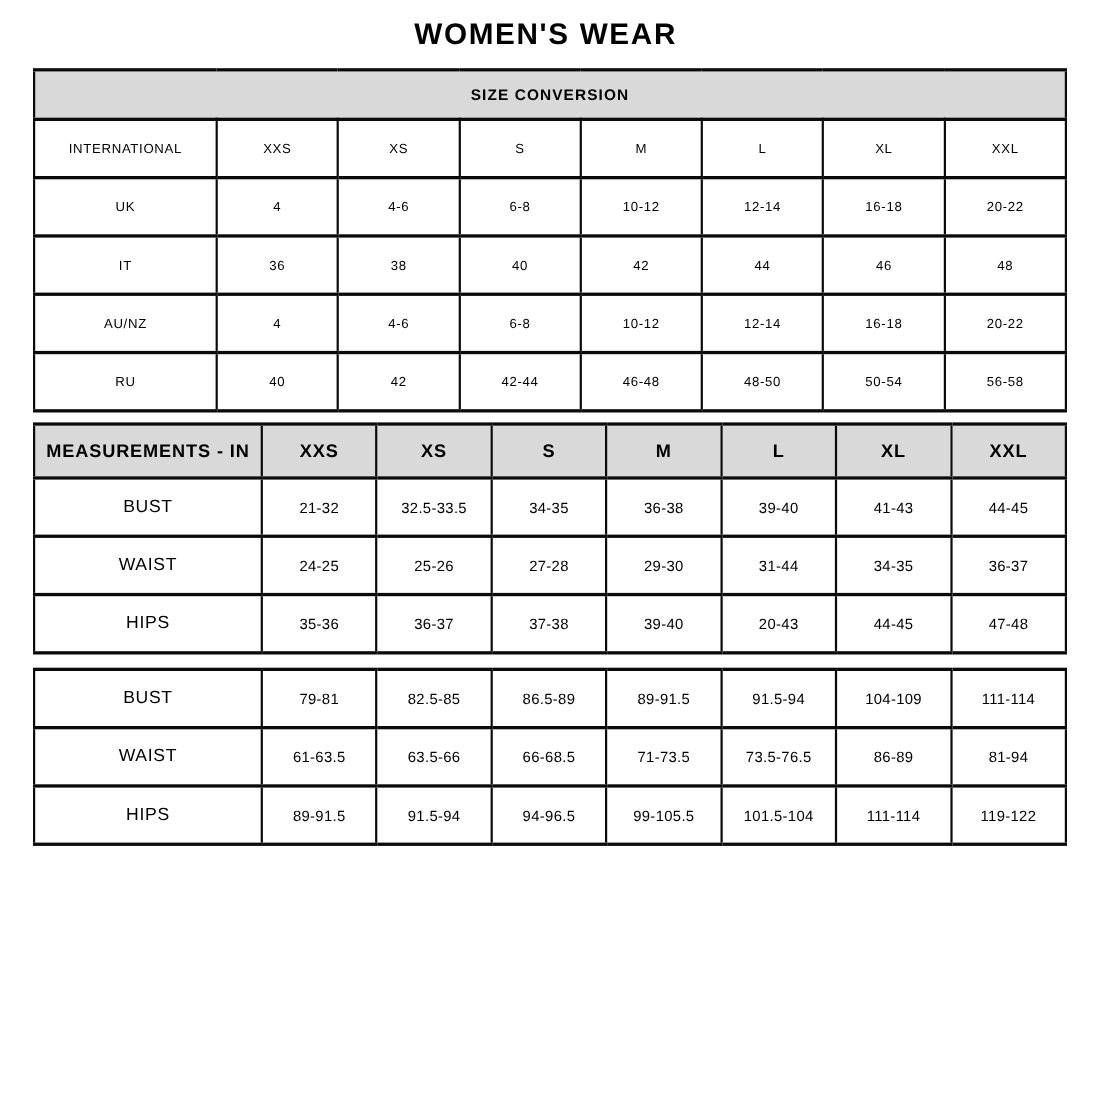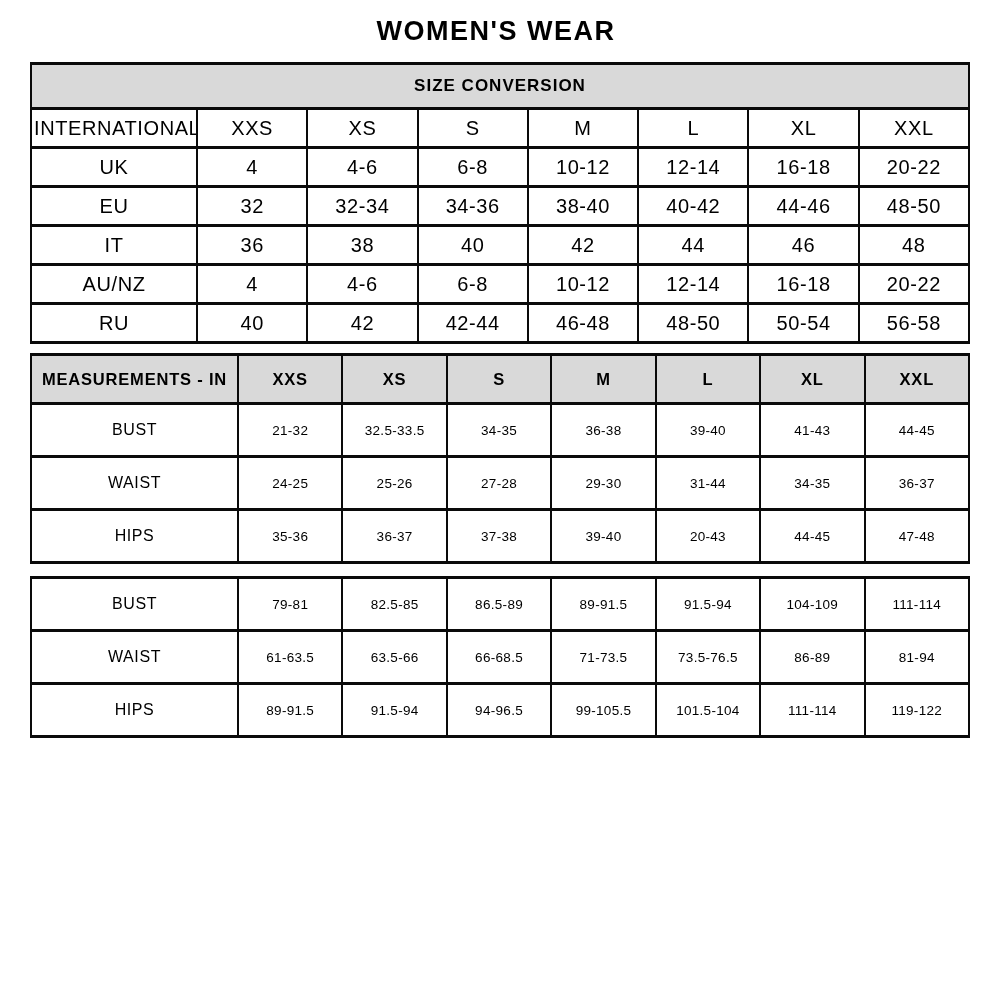--- a/index.html
+++ b/index.html
@@ -21,22 +21,22 @@
   }
   .tbl td {
     border:2px solid var(--border);
     border-top-width:3px; border-bottom-width:3px;
     text-align:center; vertical-align:middle;
     padding:0 2px; overflow:hidden; white-space:nowrap;
   }
   .hdr { background:var(--hdr-bg); font-weight:700; }
   
   .tbl-size { margin-bottom:9px; }
-  .tbl-size td { height:39px; font-size:20px; letter-spacing:.6px; }
-  .tbl-size .caption-row td { height:45px; font-size:17px; letter-spacing:1px; }
+  .tbl-size td { height:53px; font-size:12px; letter-spacing:.6px; }
+  .tbl-size .caption-row td { height:45px; font-size:14px; letter-spacing:1px; }
   
   .tbl-meas { margin-bottom:12px; }
   .tbl-meas td { height:53px; }
   .tbl-meas .hdr-row td { height:49px; font-size:16.5px; letter-spacing:.8px; }
   .tbl-meas td.row-label { font-size:16px; letter-spacing:.6px; }
   .tbl-meas td.val { font-size:13.5px; letter-spacing:.3px; }
 </style>
 </head>
 <body>
 
@@ -70,30 +70,20 @@
         </tr>
         <tr>
           <td class="row-label">UK</td>
           <td class="val">4</td>
           <td class="val">4-6</td>
           <td class="val">6-8</td>
           <td class="val">10-12</td>
           <td class="val">12-14</td>
           <td class="val">16-18</td>
           <td class="val">20-22</td>
-        </tr>
-        <tr>
-          <td class="row-label">EU</td>
-          <td class="val">32</td>
-          <td class="val">32-34</td>
-          <td class="val">34-36</td>
-          <td class="val">38-40</td>
-          <td class="val">40-42</td>
-          <td class="val">44-46</td>
-          <td class="val">48-50</td>
         </tr>
         <tr>
           <td class="row-label">IT</td>
           <td class="val">36</td>
           <td class="val">38</td>
           <td class="val">40</td>
           <td class="val">42</td>
           <td class="val">44</td>
           <td class="val">46</td>
           <td class="val">48</td>

